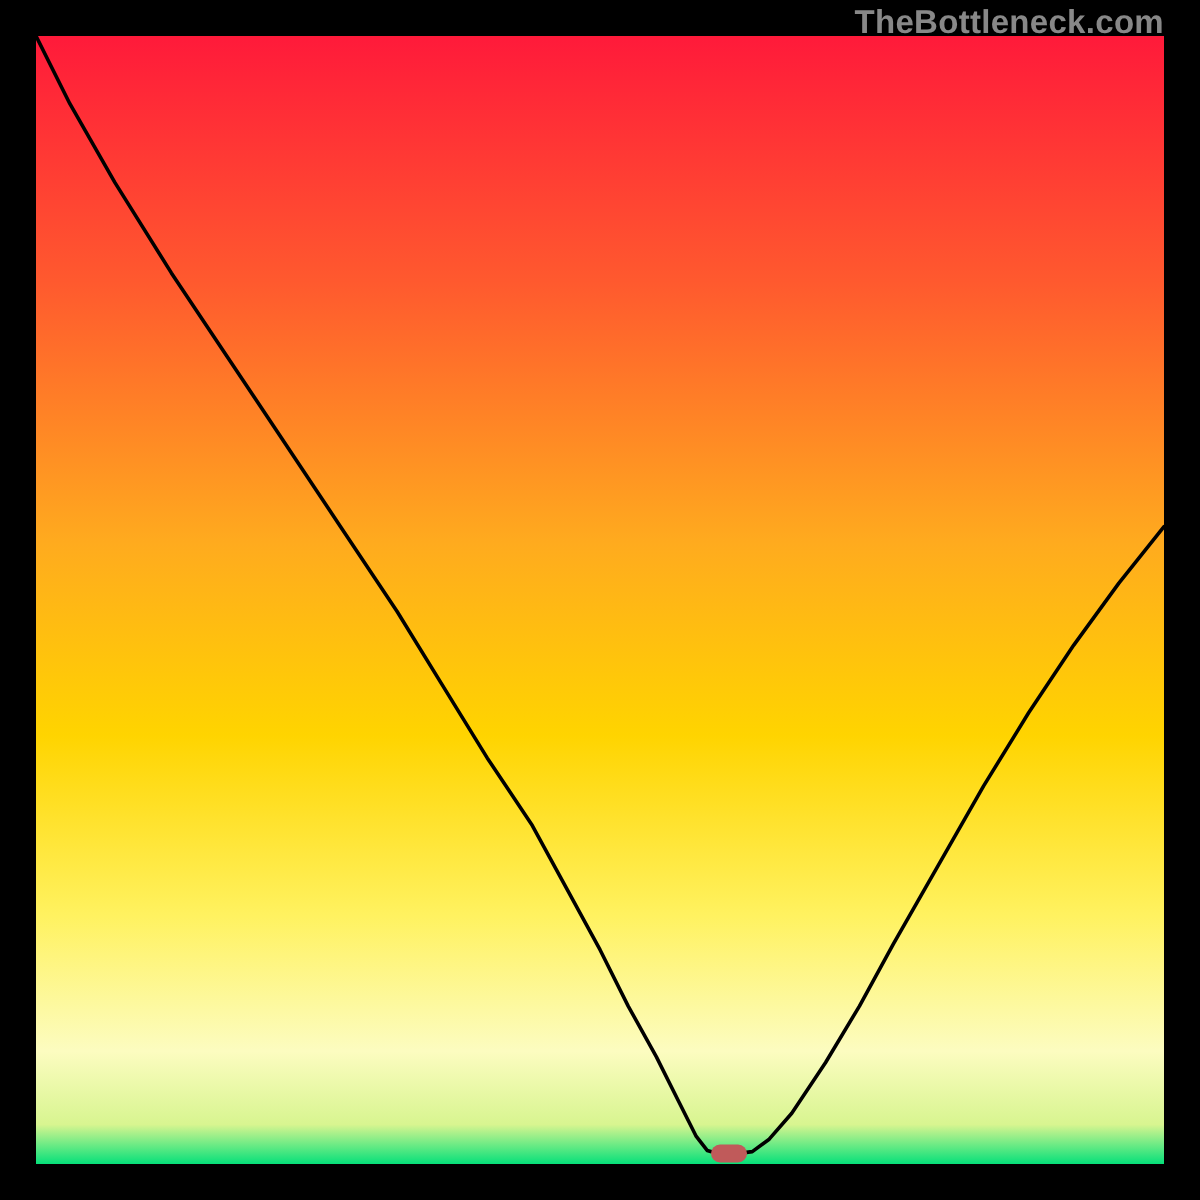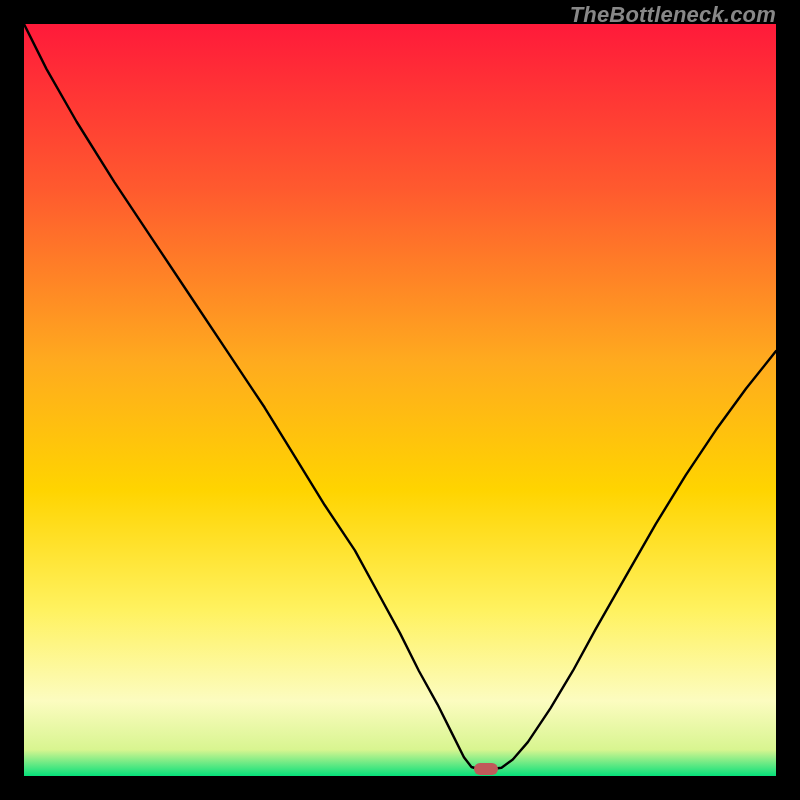--- a/index.html
+++ b/index.html
@@ -8,21 +8,20 @@
     width: 800px;
     height: 800px;
     background: #000;
     overflow: hidden;
   }
   .frame {
     position: relative;
     width: 788px;
     height: 800px;
     background: #000;
-    font-style: italic;
   }
   .watermark {
     position: absolute;
     top: 2px;
     right: 12px;
     font-family: Arial, Helvetica, sans-serif;
     font-size: 22px;
     font-weight: 600;
     color: #888;
     letter-spacing: 0.2px;

